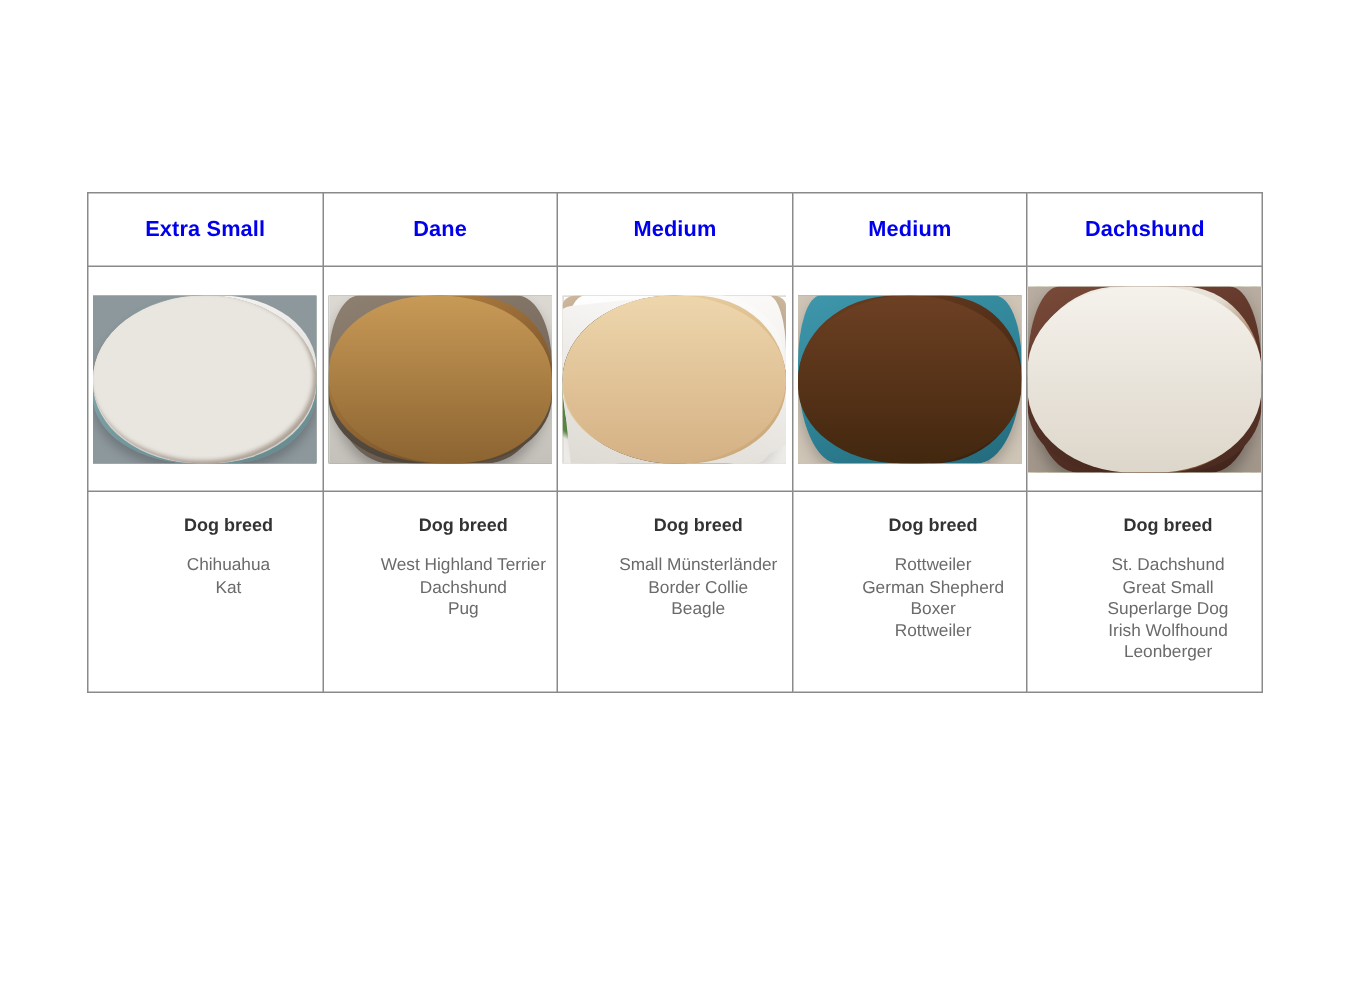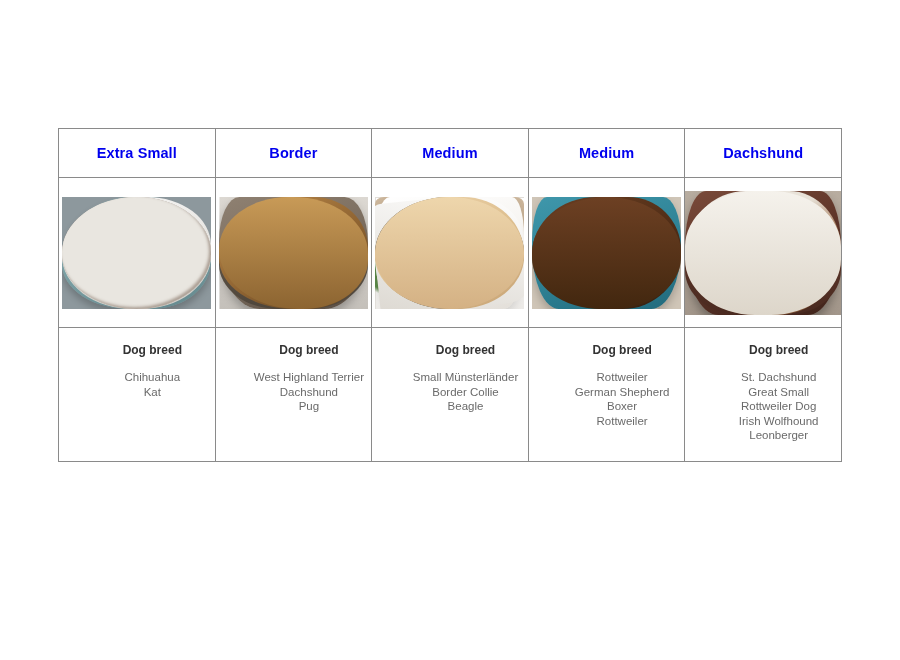--- a/index.html
+++ b/index.html
@@ -261,21 +261,21 @@
 <div class="page">
 
   <table class="size-table">
 
     <tbody>
         <tr class="hdr-row">
       <td>
         <div class="hdr-label">Extra Small</div>
       </td>
       <td>
-        <div class="hdr-label">Border</div>
+        <div class="hdr-label">Dane</div>
       </td>
       <td>
         <div class="hdr-label">Medium</div>
       </td>
       <td>
         <div class="hdr-label">Medium</div>
       </td>
       <td>
         <div class="hdr-label">Dachshund</div>
       </td>
@@ -420,21 +420,21 @@
           </div>
         </div>
       </td>
 
       <td>
         <div class="breed-cell">
           <div class="breed-title">Dog breed</div>
           <div class="breed-list">
             <div>St. Dachshund</div>
             <div>Great Small</div>
-            <div>Rottweiler Dog</div>
+            <div>Superlarge Dog</div>
             <div>Irish Wolfhound</div>
             <div>Leonberger</div>
           </div>
         </div>
       </td>
     </tr>
 
   </tbody>
     </table>
 </div>

